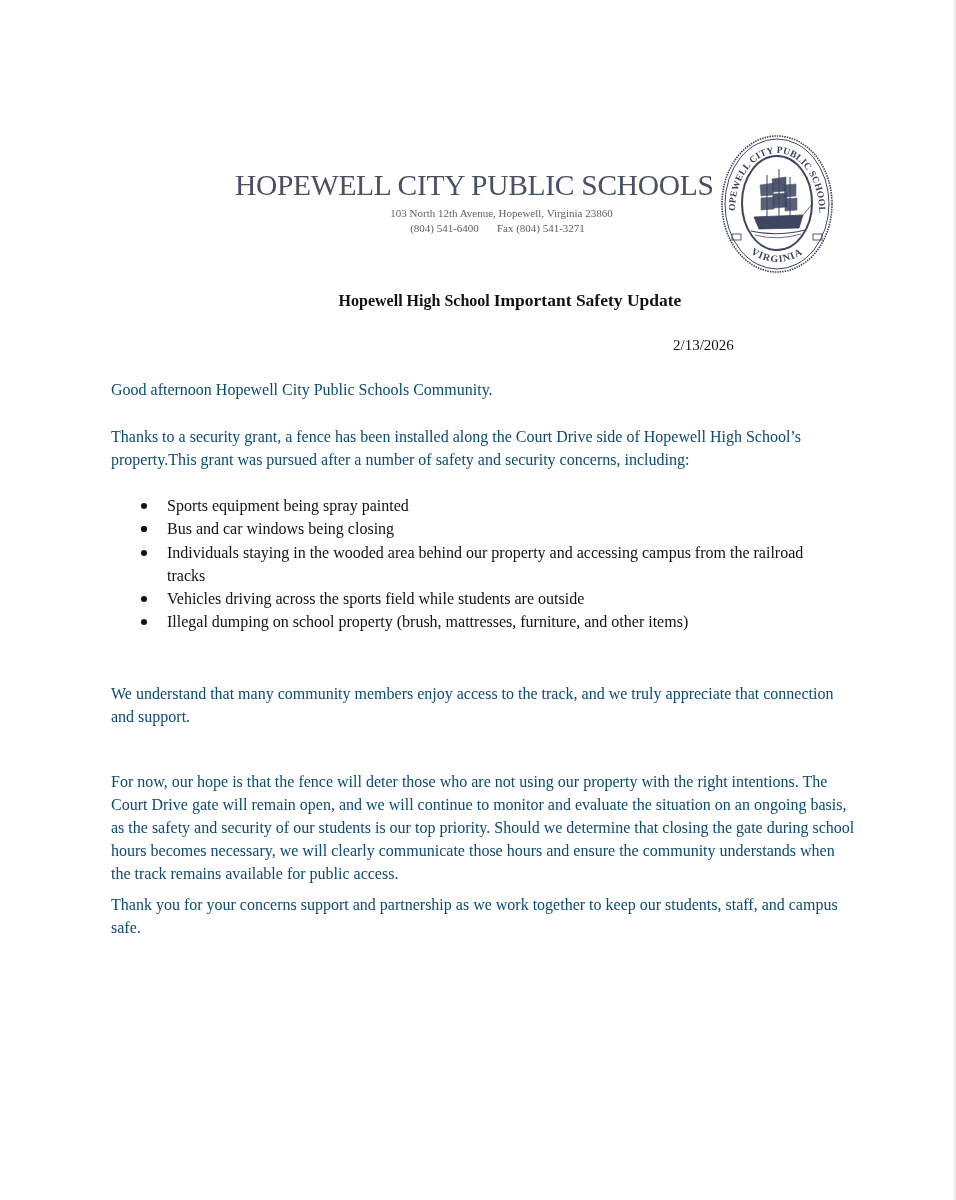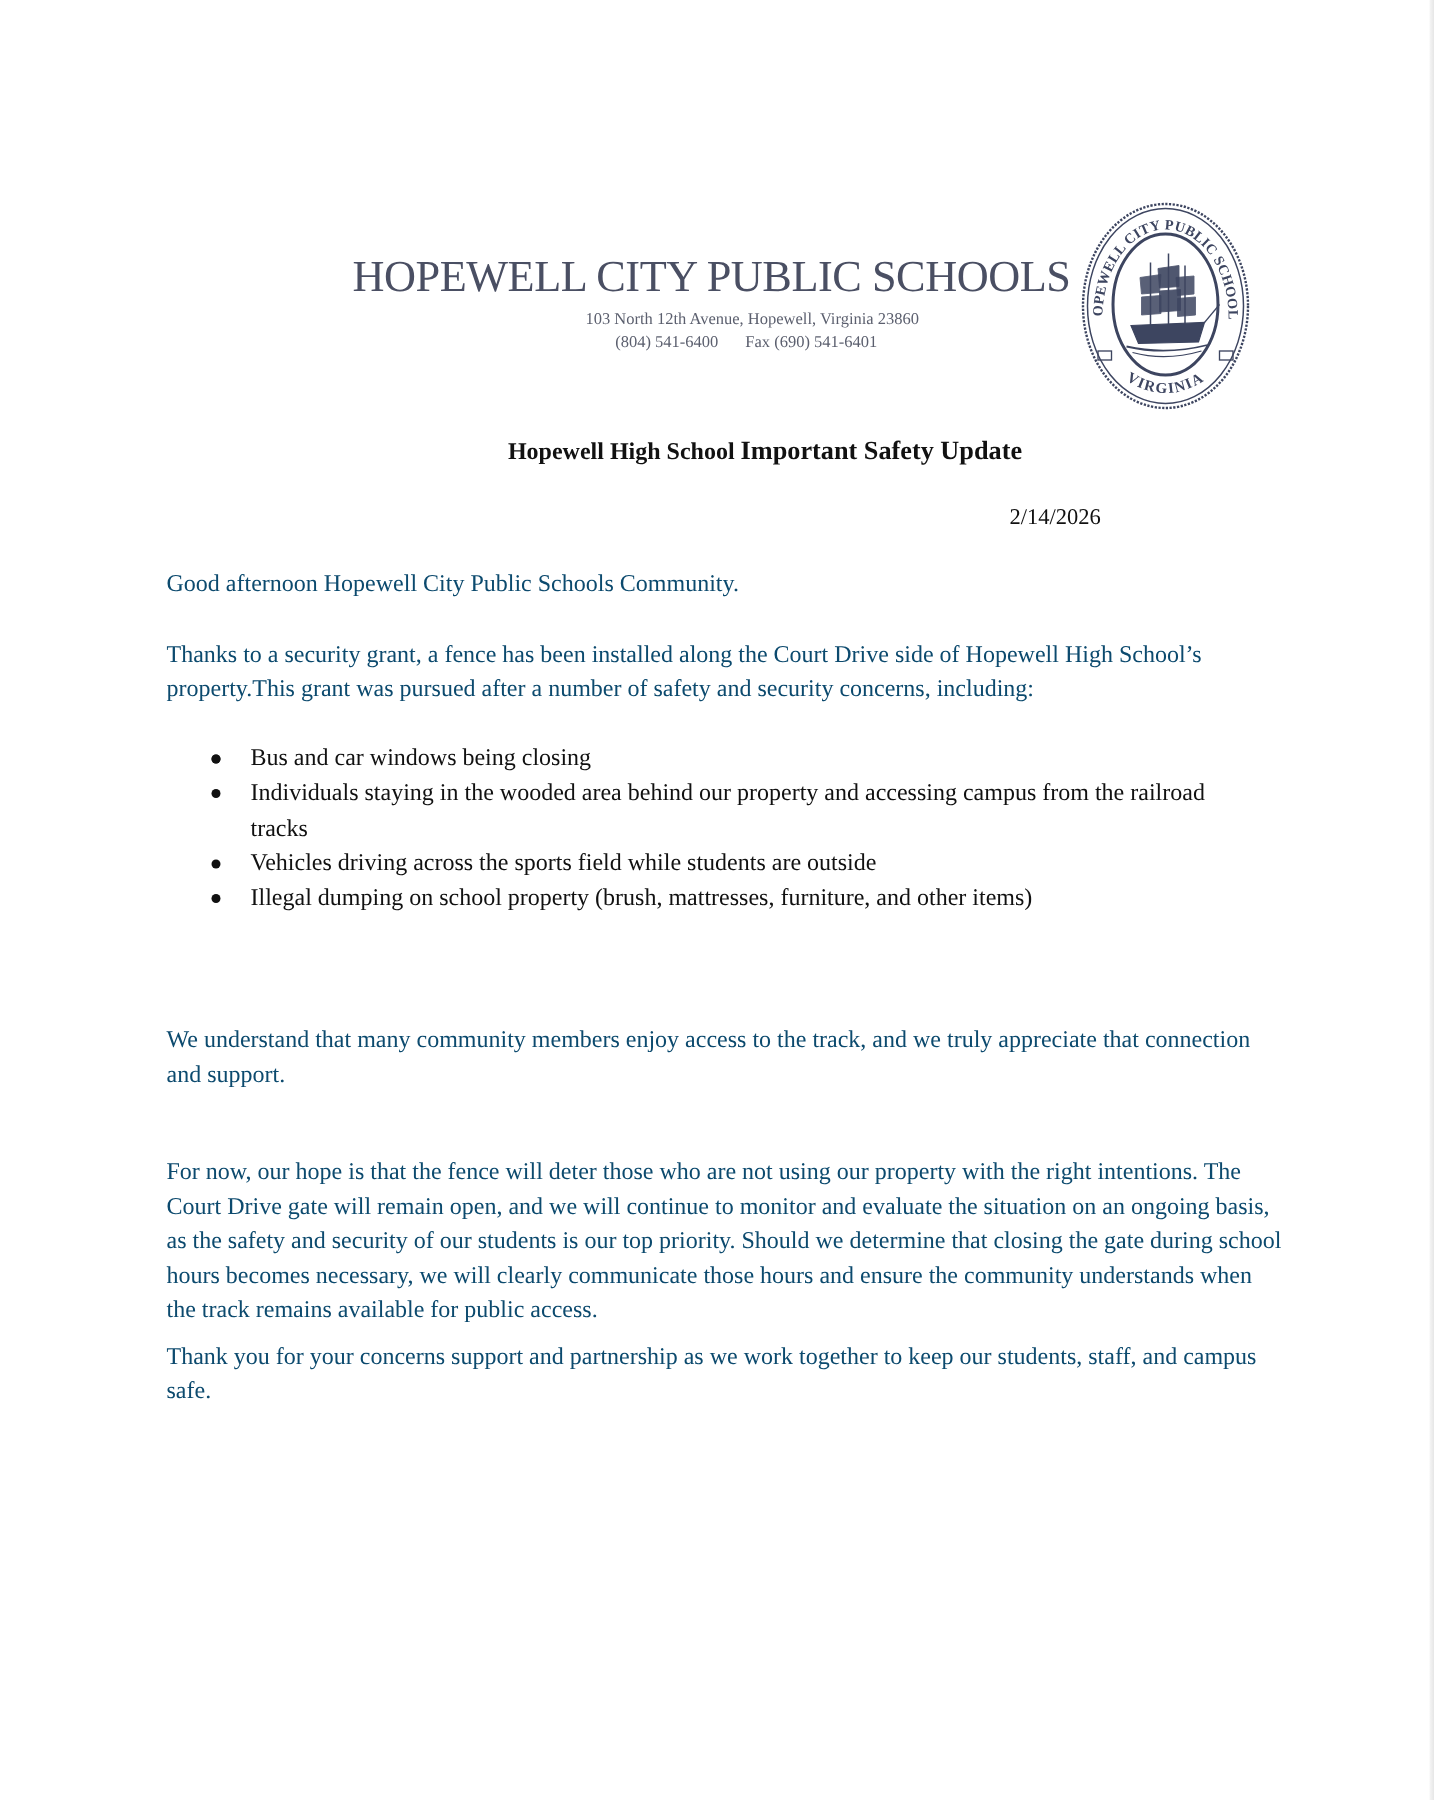--- a/index.html
+++ b/index.html
@@ -138,21 +138,21 @@
   </style>
 </head>
 <body>
 
 <div class="page-edge"></div>
 
 <div class="letterhead">
   <div class="lh-name">HOPEWELL CITY PUBLIC SCHOOLS</div>
   <div class="lh-address">103 North 12th Avenue, Hopewell, Virginia 23860</div>
   <div class="lh-phones">
-    <span>(804) 541-6400</span><span class="gap"></span><span>Fax (690) 541-6401</span>
+    <span>(804) 541-6400</span><span class="gap"></span><span>Fax (804) 541-3271</span>
   </div>
 
   <svg class="seal" viewBox="0 0 116 142" xmlns="http://www.w3.org/2000/svg">
     <defs>
       <path id="sealTopArc" d="M 16 78 A 42 58 0 0 1 100 78" fill="none"></path>
       <path id="sealBottomArc" d="M 28 118 Q 58 140 88 118" fill="none"></path>
     </defs>
     <ellipse cx="58" cy="71" rx="55" ry="68" fill="none" stroke="#3d4560" stroke-width="1.6" stroke-dasharray="1.5 1"></ellipse>
     <ellipse cx="58" cy="71" rx="52" ry="65" fill="none" stroke="#3d4560" stroke-width="1"></ellipse>
     <ellipse cx="58" cy="70" rx="35" ry="47" fill="none" stroke="#3d4560" stroke-width="2"></ellipse>
@@ -180,31 +180,32 @@
     <rect x="13" y="101" width="9" height="6" fill="none" stroke="#3d4560" stroke-width="0.9"></rect>
     <rect x="94" y="101" width="9" height="6" fill="none" stroke="#3d4560" stroke-width="0.9"></rect>
   </svg>
 </div>
 
 <div class="doc-title">
   <span>Hopewell High School</span>
   <span class="big">Important Safety Update</span>
 </div>
 
-<div class="doc-date">2/14/2026</div>
+<div class="doc-date">2/13/2026</div>
 
 <div class="body-text p-greeting">
   <p>Good afternoon Hopewell City Public Schools Community.</p>
 </div>
 
 <div class="body-text p-intro">
   <p>Thanks to a security grant, a fence has been installed along the Court Drive side of Hopewell High School’s property.This grant was pursued after a number of safety and security concerns, including:</p>
 </div>
 
 <ul class="bullets">
+  <li><span class="dot"></span><span>Sports equipment being spray painted</span></li>
   <li><span class="dot"></span></li>
   <li><span class="dot"></span><span>Bus and car windows being closing</span></li>
   <li><span class="dot"></span><span>Individuals staying in the wooded area behind our property and accessing campus from the railroad tracks</span></li>
   <li><span class="dot"></span><span>Vehicles driving across the sports field while students are outside</span></li>
   <li><span class="dot"></span><span>Illegal dumping on school property (brush, mattresses, furniture, and other items)</span></li>
 </ul>
 
 <div class="body-text p-understand">
   <p>We understand that many community members enjoy access to the track, and we truly appreciate that connection and support.</p>
 </div>

